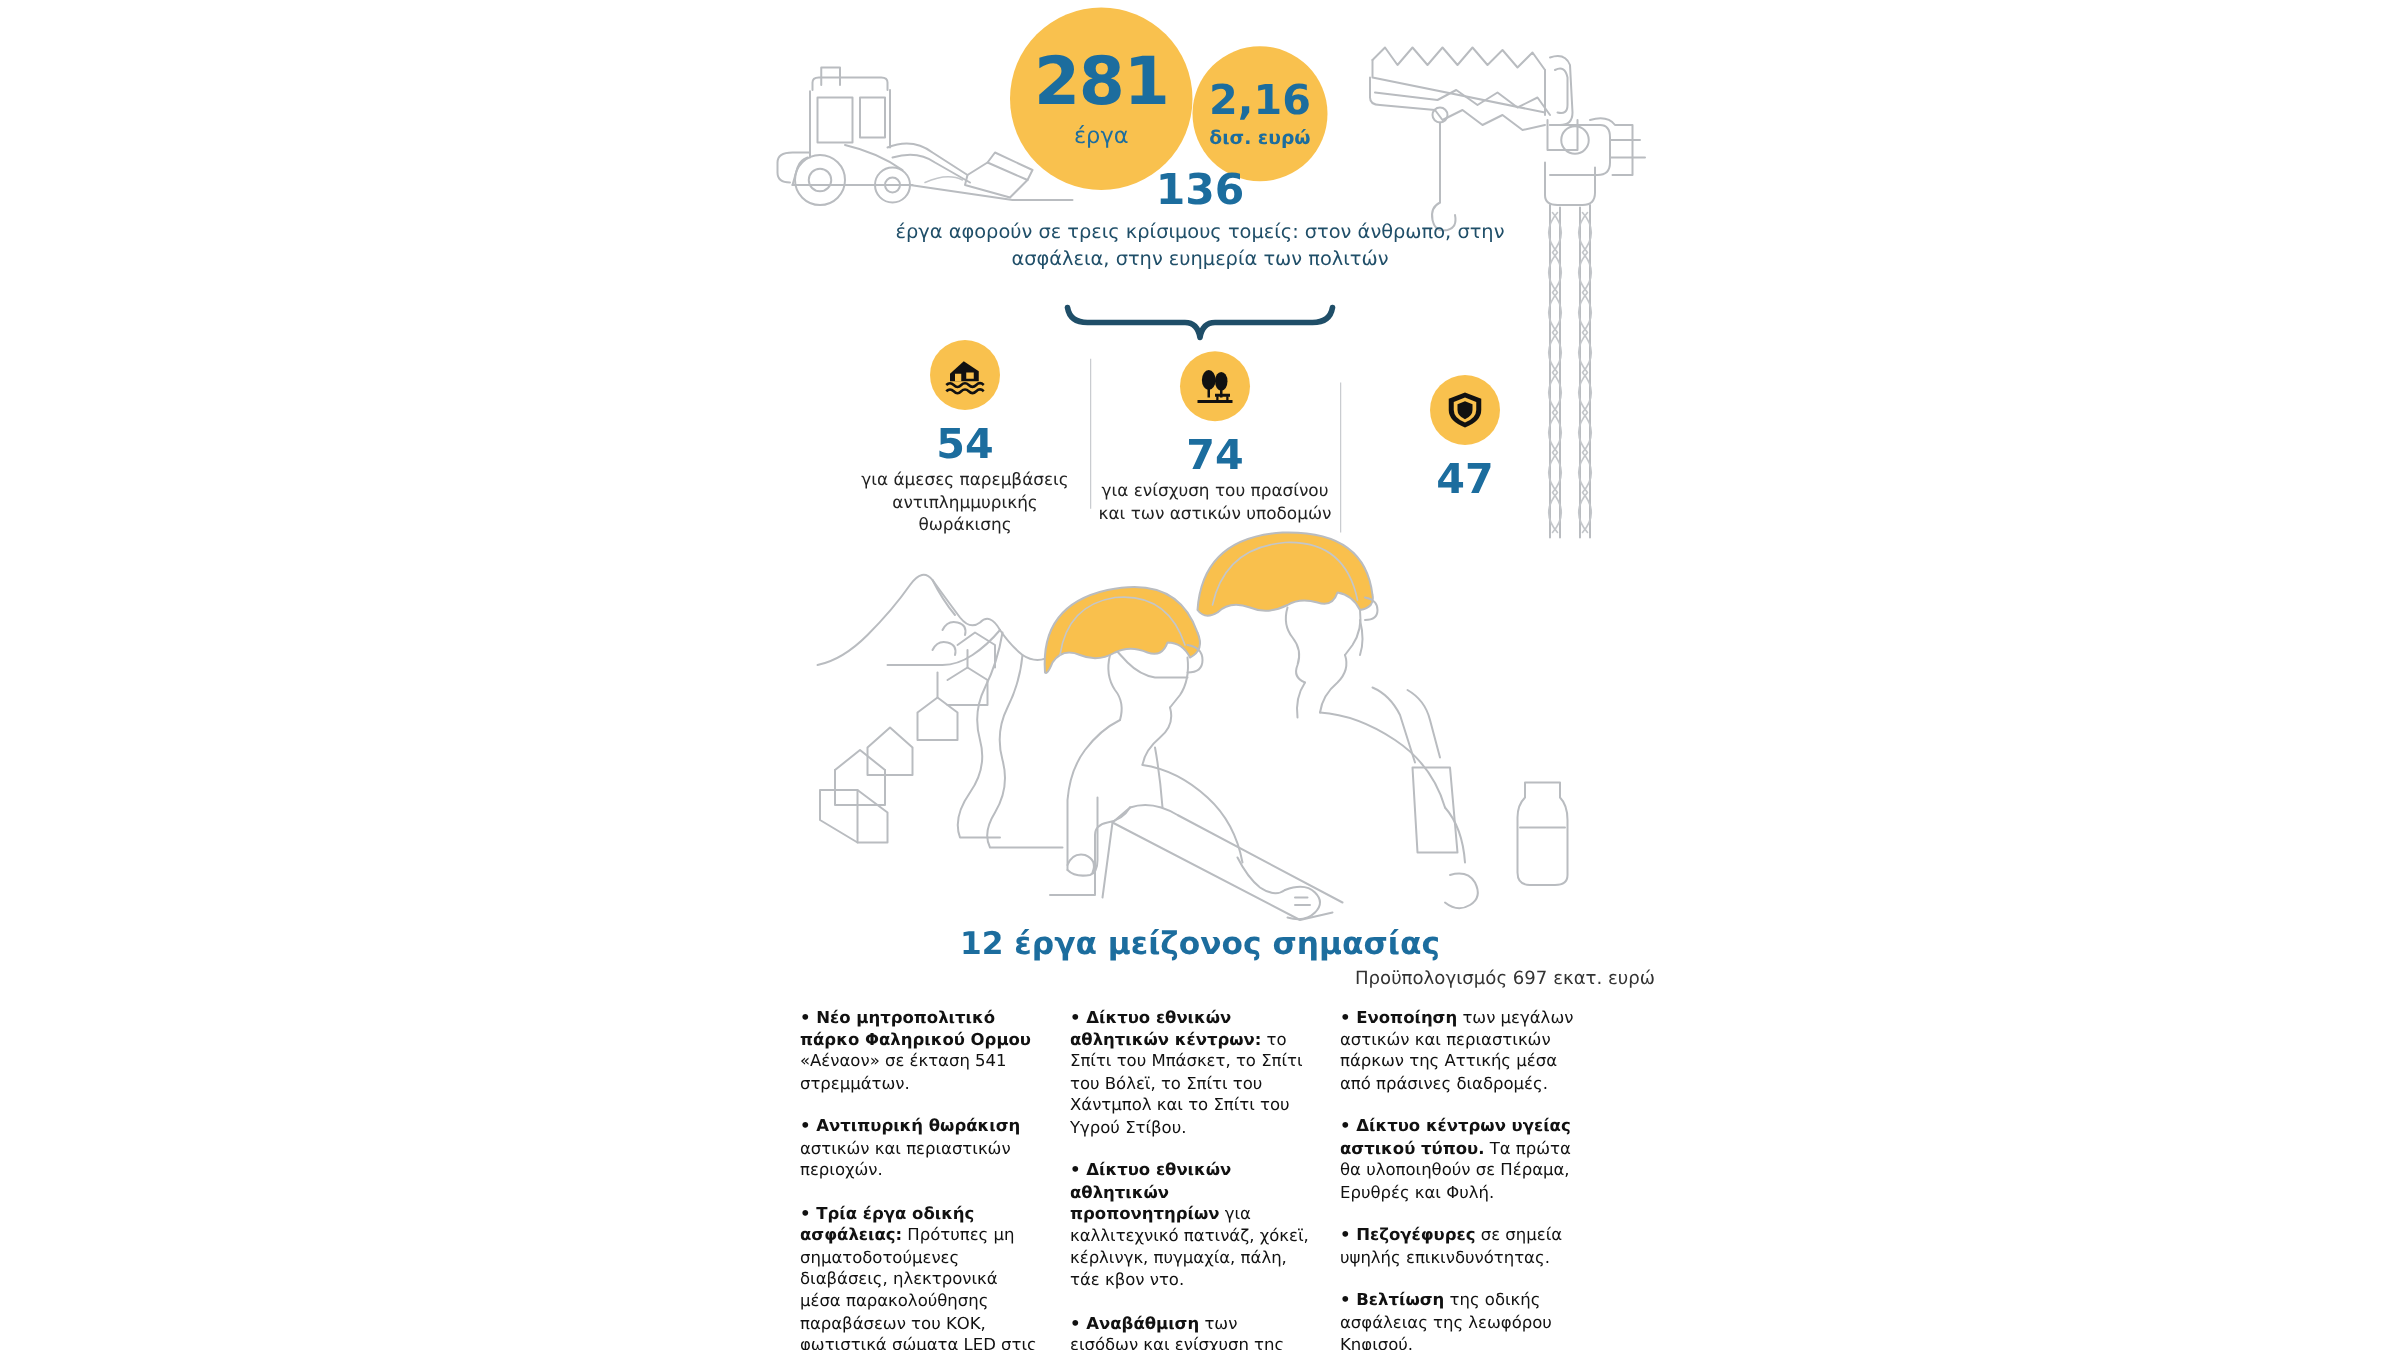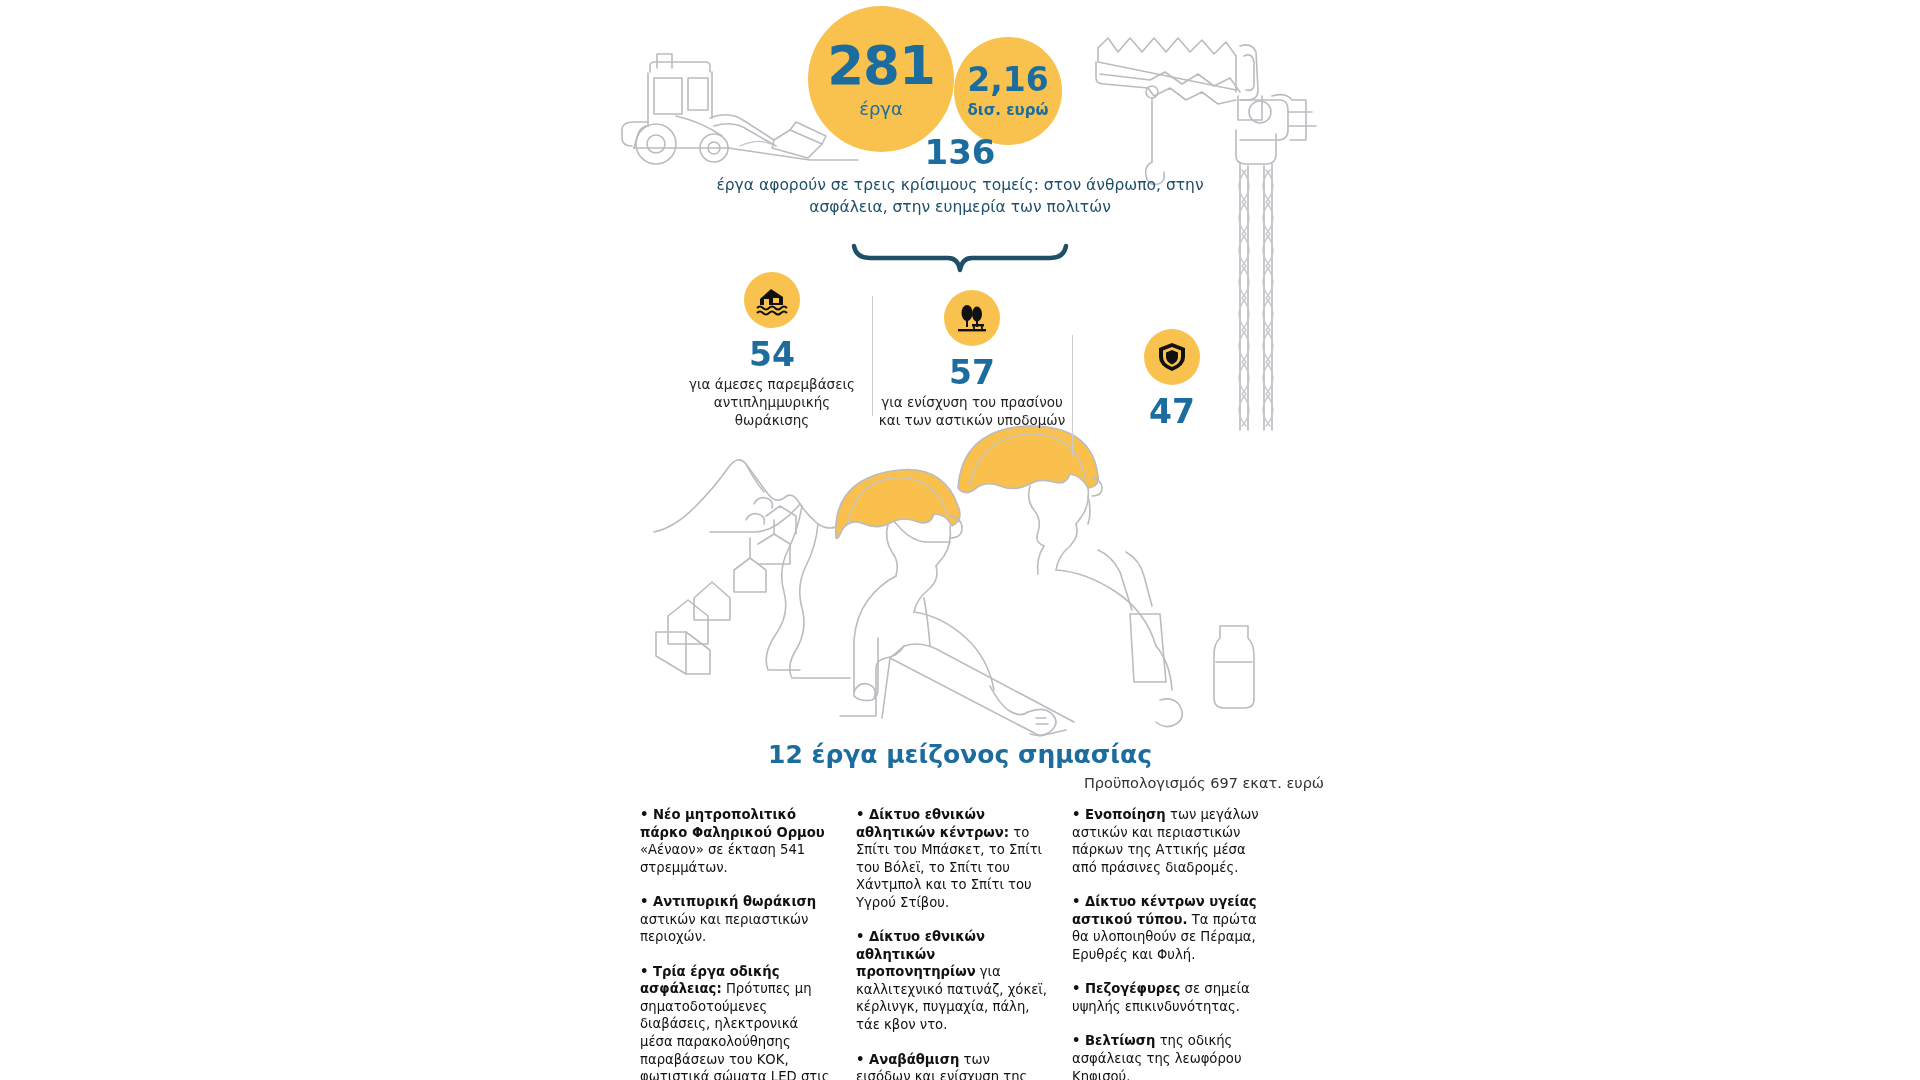--- a/index.html
+++ b/index.html
@@ -44,21 +44,21 @@
   }
   #summary .num { font-size: 34px; font-weight: bold; line-height: 1.1; }
   #summary .desc {
     font-size: 15.5px; color: #1f4e68; line-height: 1.38; margin-top: 4px;
   }
   #brace { position: absolute; left: 848px; top: 240px; }
 
   
   #stats {
     position: absolute; left: 672px; top: 272px; width: 600px;
-    display: flex; align-items: flex-end;
+    display: flex; align-items: center;
   }
   .stat { flex: 1; text-align: center; position: relative; padding: 0 6px; }
   .stat + .stat::before {
     content: ""; position: absolute; left: 0; top: 6px;
     width: 1px; height: 120px; background: #c9ccd0;
   }
   .stat-icon {
     width: 56px; height: 56px; border-radius: 50%;
     background: #f9c14e; margin: 0 auto 10px;
     display: flex; align-items: center; justify-content: center;
@@ -264,21 +264,21 @@
           <ellipse cx="12" cy="12" rx="5.5" ry="8" fill="#111"></ellipse>
           <rect x="11" y="18" width="2" height="8" fill="#111"></rect>
           <ellipse cx="22" cy="13" rx="5" ry="7.5" fill="#111"></ellipse>
           <rect x="21" y="19" width="2" height="7" fill="#111"></rect>
           <rect x="17" y="23" width="12" height="2.4" fill="#111"></rect>
           <rect x="18" y="25" width="1.8" height="3" fill="#111"></rect>
           <rect x="26" y="25" width="1.8" height="3" fill="#111"></rect>
           <rect x="3" y="28" width="28" height="2.4" fill="#111"></rect>
         </svg>
       </div>
-      <div class="stat-num">57</div>
+      <div class="stat-num">74</div>
       <div class="stat-desc">για ενίσχυση του πρασίνου και των αστικών υποδομών</div>
     </div>
 
     <div class="stat">
       <div class="stat-icon">
         <svg width="34" height="34" viewBox="0 0 34 34">
           <path d="M17 3 L30 8 V17 Q30 26 17 31 Q4 26 4 17 V8 Z" fill="#111"></path>
           <path d="M17 7 L26 10.5 V17 Q26 23.5 17 27 Q8 23.5 8 17 V10.5 Z" fill="#f9c14e"></path>
           <path d="M17 10 L23 12.4 V17 Q23 21.8 17 24.4 Q11 21.8 11 17 V12.4 Z" fill="#111"></path>
         </svg>

